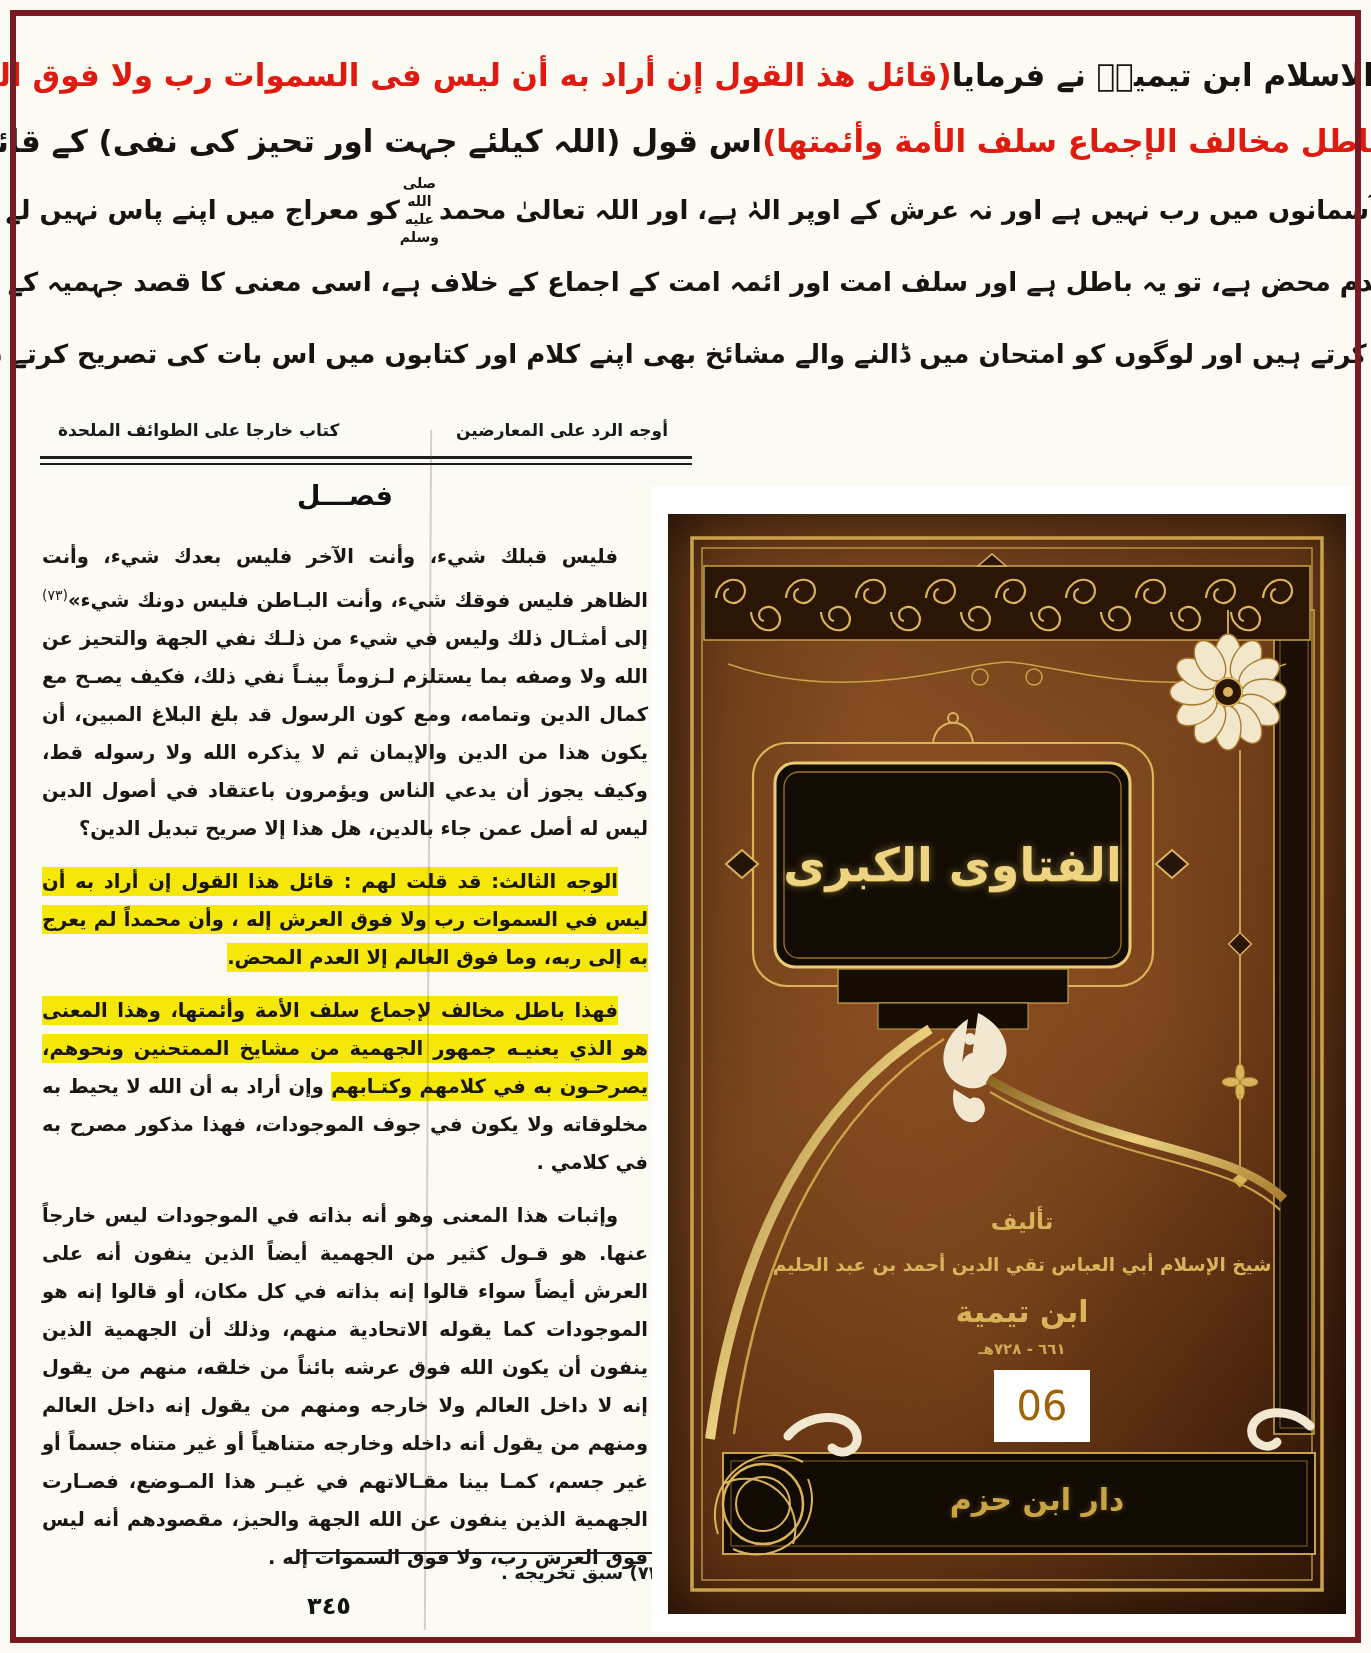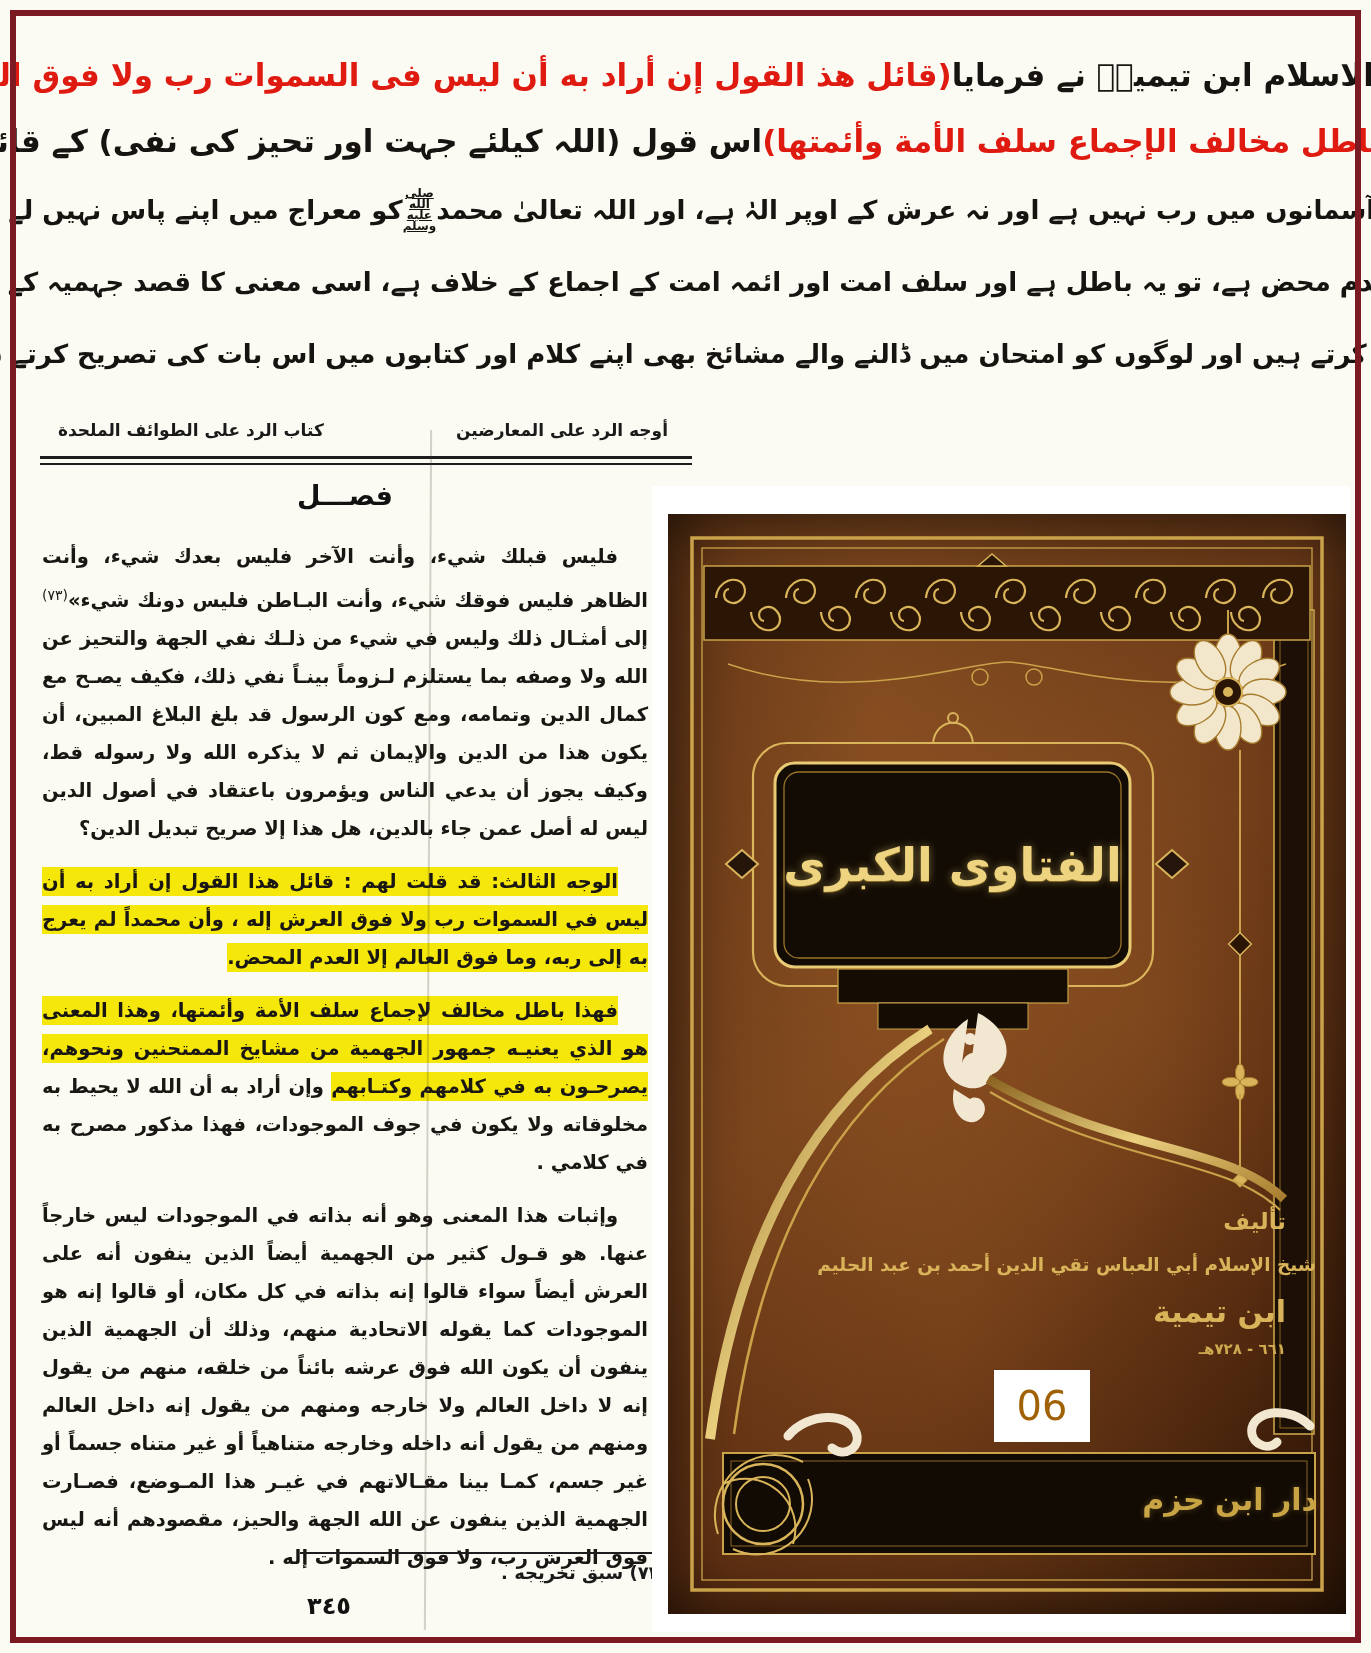--- a/index.html
+++ b/index.html
@@ -16,22 +16,22 @@
   
   #top-block { left:42px; top:42px; width:1286px; direction:rtl; }
   .qline {
     height:68px; display:flex; align-items:center; justify-content:center;
     white-space:nowrap; font-weight:700; color:#161310; letter-spacing:-0.4px;
   }
   .qline.l1,.qline.l2 { font-size:31px; height:66px; }
   .qline.l3,.qline.l4,.qline.l5 { font-size:26px; height:72px; }
   .qline .red { color:#df1a10; }
   .qline .saw {
-    font-size:12px; display:inline-block; width:44px; line-height:11px;
-    vertical-align:10px; white-space:normal; text-align:center; font-weight:700;text-decoration:underline;
+    font-size:14px; display:inline-block; width:44px; line-height:18px;
+    vertical-align:10px; white-space:normal; text-align:center; font-weight:700;
   }
   
   #run-header {
     left:44px; top:420px; width:646px; direction:rtl;
     display:flex; justify-content:space-between; align-items:flex-end;
     font-size:17px; font-weight:700; color:#1a1a1a;
     padding:0 22px 0 14px;
   }
   #hrule { left:40px; top:456px; width:652px; height:9px;
     border-top:3px solid #1d1d1d; border-bottom:2px solid #1d1d1d; }
@@ -62,21 +62,21 @@
     position:absolute; left:16px; top:28px; width:678px; height:1100px;
     background:
       radial-gradient(ellipse at 30% 18%, rgba(165,98,42,.55), transparent 60%),
       radial-gradient(ellipse at 70% 45%, rgba(150,86,36,.5), transparent 55%),
       radial-gradient(ellipse at 42% 75%, rgba(142,82,32,.45), transparent 60%),
       radial-gradient(ellipse at 88% 88%, rgba(55,26,8,.6), transparent 50%),
       linear-gradient(135deg, #4a250e, #6b3a18 40%, #56290f 70%, #3f1f0a);
     box-shadow: inset 0 0 70px rgba(0,0,0,.75);
   }
   #cover svg { position:absolute; left:0; top:0; }
-  .cover-text { position:absolute; direction:rtl; z-index:5; }
+  .cover-text { position:absolute; direction:rtl; text-align:center; z-index:5; }
   #cover-title {
     left:107px; top:249px; width:355px; height:204px;
     display:flex; align-items:center; justify-content:center;
     font-size:46px; font-weight:700; color:#eed480;
     text-shadow:0 0 8px rgba(240,210,120,.45), 0 1px 0 #6b5212;
     white-space:nowrap;
   }
   #author-label { left:90px; top:694px; width:528px; font-size:23px; font-weight:700; color:#d9b35a; }
   #author-line  { left:60px; top:740px; width:588px; font-size:18.5px; font-weight:700; color:#d9b35a; white-space:nowrap; }
   #author-name  { left:90px; top:780px; width:528px; font-size:30px; font-weight:700; color:#d9b35a; }
@@ -113,21 +113,21 @@
     <div class="qline l4">
         <span>کے اوپر صرف عدم محض ہے، تو یہ باطل ہے اور سلف امت اور ائمہ امت کے اجماع کے خلاف ہے، اسی معنی کا قصد جہمیہ کے جمہور اس نفی</span>
       </div>
     <div class="qline l5">
         <span>سے کرتے ہیں اور لوگوں کو امتحان میں ڈالنے والے مشائخ بھی اپنے کلام اور کتابوں میں اس بات کی تصریح کرتے ہیں</span>
       </div>
   </div>
 
   <div id="run-header" class="abs">
     <span>أوجه الرد على المعارضين</span>
-    <span>كتاب الرد على الطوائف الملحدة</span>
+    <span>كتاب خارجا على الطوائف الملحدة</span>
   </div>
   <div id="hrule" class="abs"></div>
 
   <div id="section-heading" class="abs">فصـــل</div>
 
   <div id="body-col" class="abs">
     <p class="para"><span>فليس قبلك شيء، وأنت الآخر فليس بعدك شيء، وأنت الظاهر فليس فوقك شيء، وأنت البـاطن فليس دونك شيء»</span><sup>(٧٣)</sup><span> إلى أمثـال ذلك وليس في شيء من ذلـك نفي الجهة والتحيز عن الله ولا وصفه بما يستلزم لـزوماً بينـاً نفي ذلك، فكيف يصـح مع كمال الدين وتمامه، ومع كون الرسول قد بلغ البلاغ المبين، أن يكون هذا من الدين والإيمان ثم لا يذكره الله ولا رسوله قط، وكيف يجوز أن يدعي الناس ويؤمرون باعتقاد في أصول الدين ليس له أصل عمن جاء بالدين، هل هذا إلا صريح تبديل الدين؟</span></p>
     <p class="para"><span class="hl">الوجه الثالث: قد قلت لهم : قائل هذا القول إن أراد به أن ليس في السموات رب ولا فوق العرش إله ، وأن محمداً لم يعرج به إلى ربه، وما فوق العالم إلا العدم المحض.</span></p>
     <p class="para"><span class="hl">فهذا باطل مخالف لإجماع سلف الأمة وأئمتها، وهذا المعنى هو الذي يعنيـه جمهور الجهمية من مشايخ الممتحنين ونحوهم، يصرحـون به في كلامهم وكتـابهم</span><span> وإن أراد به أن الله لا يحيط به مخلوقاته ولا يكون في جوف الموجودات، فهذا مذكور مصرح به في كلامي .</span></p>
     <p class="para"><span>وإثبات هذا المعنى وهو أنه بذاته في الموجودات ليس خارجاً عنها. هو قـول كثير من الجهمية أيضاً الذين ينفون أنه على العرش أيضاً سواء قالوا إنه بذاته في كل مكان، أو قالوا إنه هو الموجودات كما يقوله الاتحادية منهم، وذلك أن الجهمية الذين ينفون أن يكون الله فوق عرشه بائناً من خلقه، منهم من يقول إنه لا داخل العالم ولا خارجه ومنهم من يقول إنه داخل العالم ومنهم من يقول أنه داخله وخارجه متناهياً أو غير متناه جسماً أو غير جسم، كمـا بينا مقـالاتهم في غيـر هذا المـوضع، فصـارت الجهمية الذين ينفون عن الله الجهة والحيز، مقصودهم أنه ليس فوق العرش رب، ولا فوق السموات إله .</span></p>

